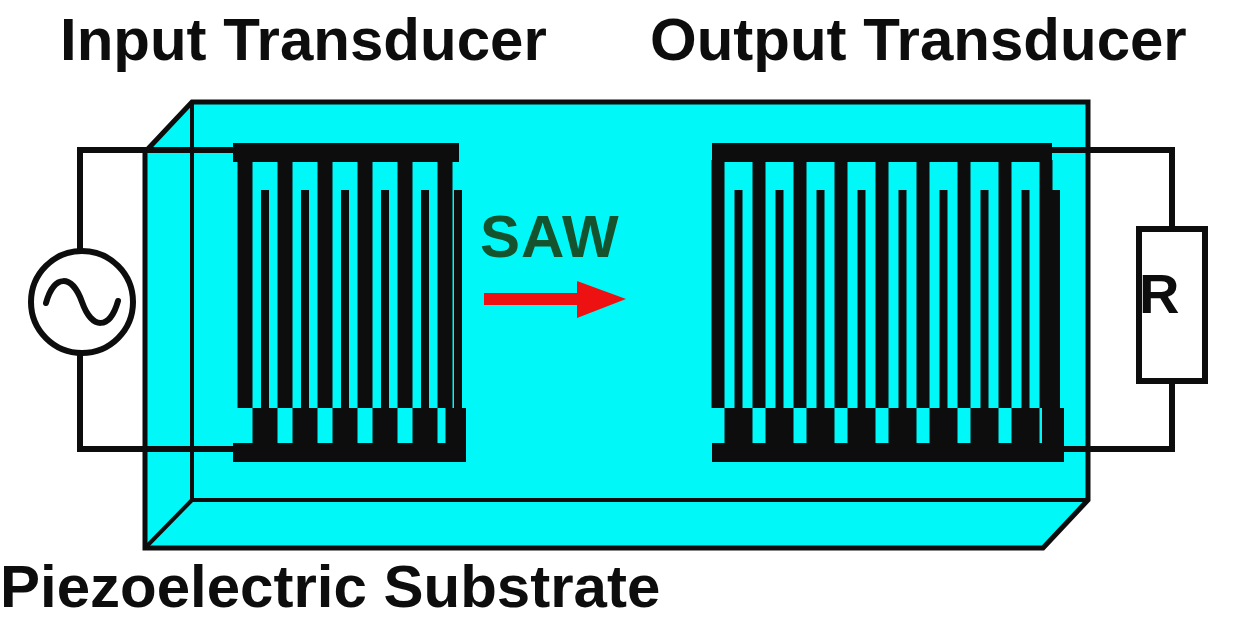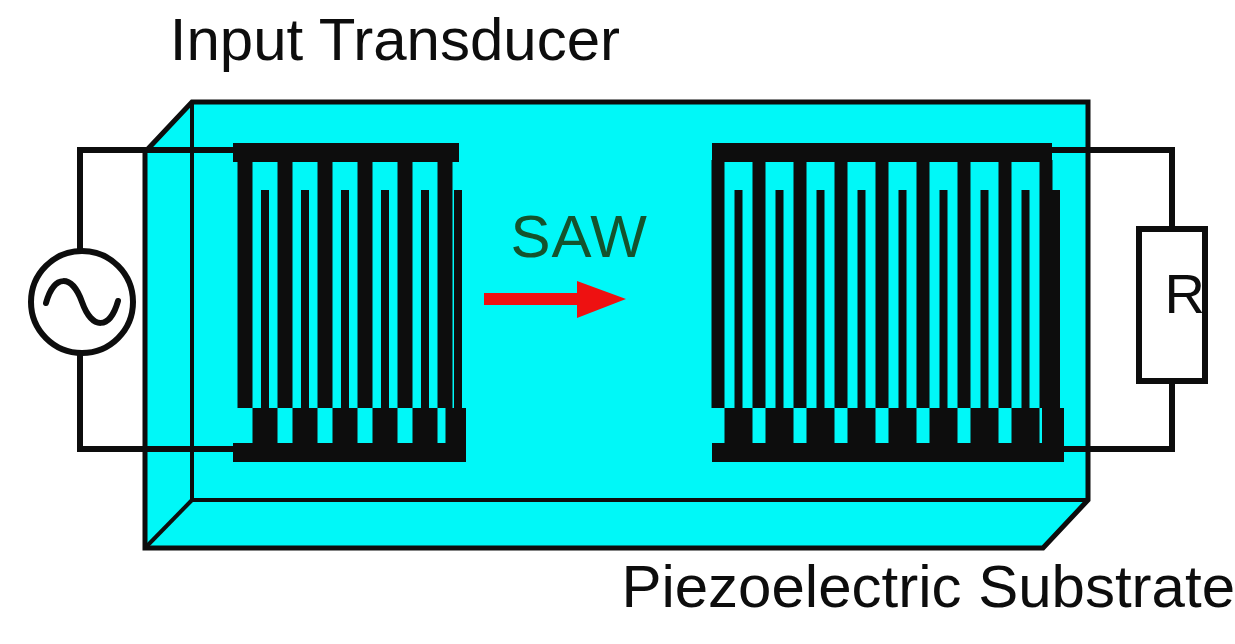--- a/index.html
+++ b/index.html
@@ -6,23 +6,23 @@
   .stage{
     position:relative;
     width:1235px;height:644px;
     background:#ffffff;
     overflow:hidden;
     font-family:"Liberation Sans", sans-serif;
   }
   .stage svg{position:absolute;left:0;top:0;}
   .lbl{
     position:absolute;
-    font-weight:normal;
+    font-weight:bold;
     color:#0d0d0d;
-    text-align:right;
+    text-align:left;
     white-space:nowrap;
     user-select:none;
   }
   #lbl-input   {left:60px;  top:10px;  width:560px;  font-size:60px; line-height:60px;}
   #lbl-output  {left:650px; top:10px;  width:570px;  font-size:60px; line-height:60px;}
   #lbl-saw     {left:480px; top:207px; width:168px;  font-size:60px; line-height:60px; letter-spacing:1px;}
   #lbl-substrate{left:0px;  top:557px; width:1235px; font-size:60px; line-height:60px;}
   #lbl-r       {left:1139px;top:266px; width:66px;   font-size:56px; line-height:56px;}
 </style>
 </head>
@@ -94,20 +94,21 @@
         <rect x="1039.5" y="160" width="13" height="248" fill="#0D0D0D"></rect>
         <rect x="1052" y="190" width="8" height="218" fill="#0D0D0D"></rect>
         <rect x="1042" y="408" width="22" height="35" fill="#0D0D0D"></rect>
       </g>
       <rect x="484" y="293" width="100" height="12" fill="#EE1111"></rect>
       <polygon points="577,281 626,299 577,318" fill="#EE1111"></polygon>
     </svg>
 
   <div class="lbl" id="lbl-input">Input Transducer</div>
 
+  <div class="lbl" id="lbl-output">Output Transducer</div>
 
   <div class="lbl" id="lbl-saw" style="color: #14532d;">SAW</div>
 
   <div class="lbl" id="lbl-substrate">Piezoelectric Substrate</div>
 
   <div class="lbl" id="lbl-r">R</div>
 
 </div>
 
 </body></html>

